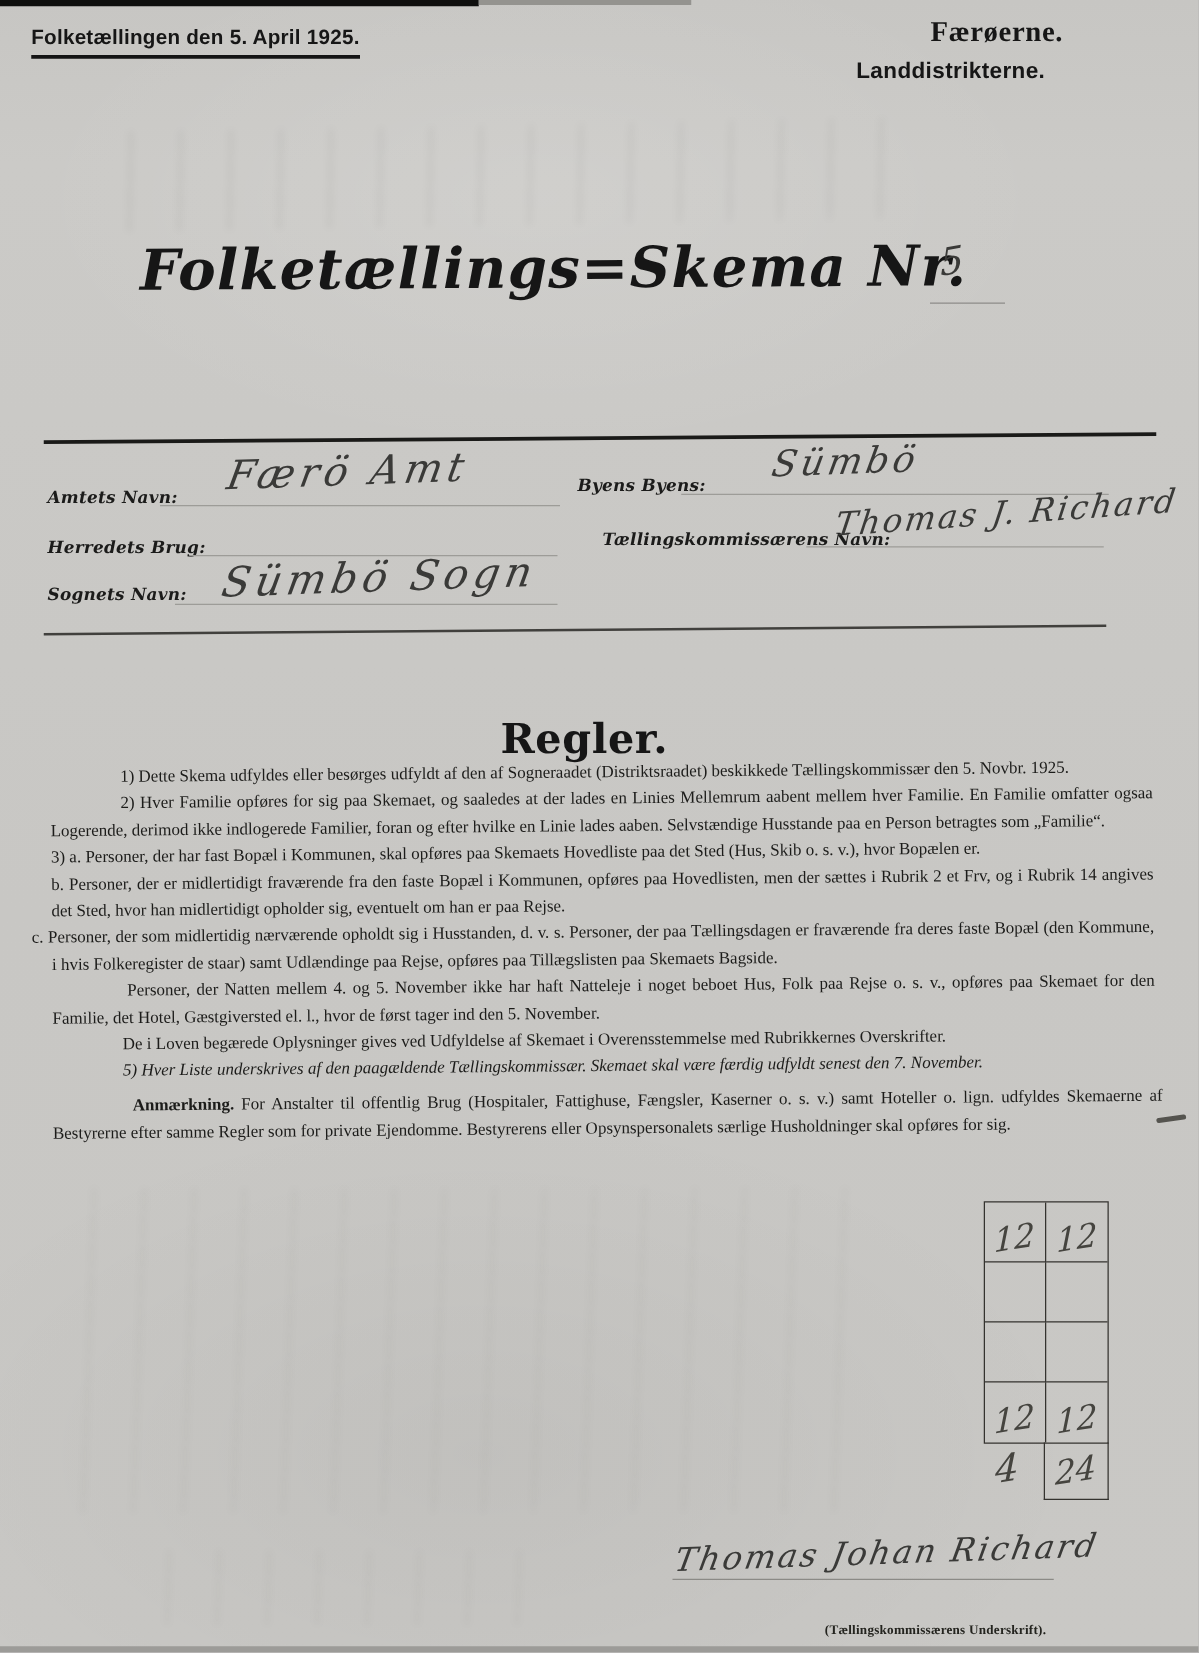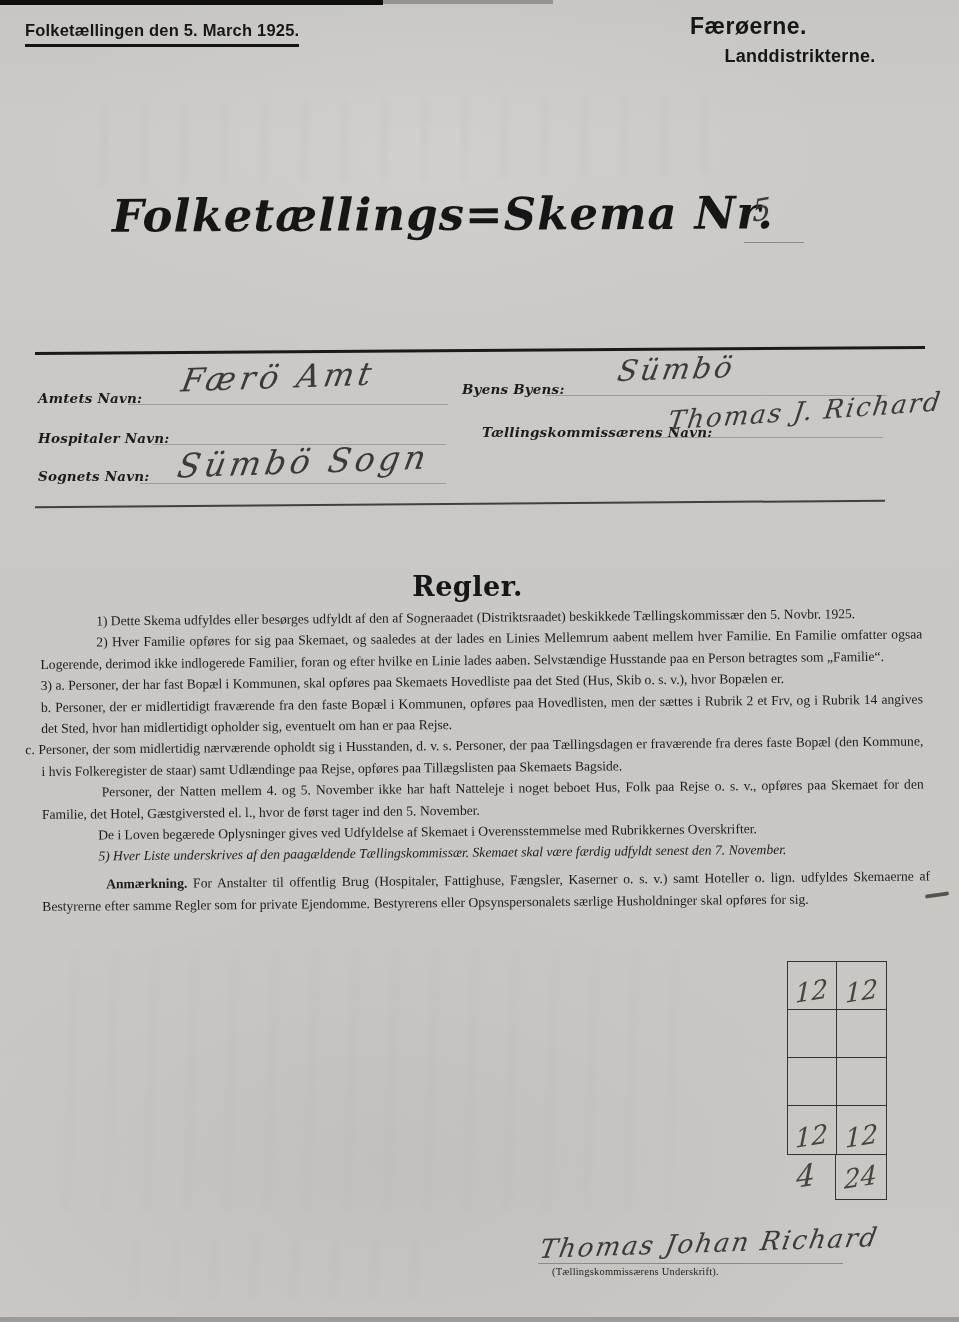--- a/index.html
+++ b/index.html
@@ -18,23 +18,23 @@
   .edge-mark{position:absolute;left:925px;top:893px;width:24px;height:4px;background:#55544f;transform:rotate(-8deg);border-radius:2px;}
   .ghost{position:absolute;pointer-events:none;filter:blur(3px);opacity:.08;
     background:repeating-linear-gradient(92deg, transparent 0 14px, #55544e 14px 17px, transparent 17px 40px);}
   .g1{left:90px;top:100px;width:620px;height:80px;transform:rotate(-1deg);}
   .g2{left:60px;top:950px;width:620px;height:260px;opacity:.05;}
   .g3{left:120px;top:1240px;width:300px;height:60px;opacity:.05;}
 
   
   .hdr-left{position:absolute;left:25px;top:21px;font-family:"Liberation Sans",sans-serif;
     font-weight:bold;font-size:16.5px;letter-spacing:.2px;border-bottom:3px solid #141414;padding-bottom:4px;}
-  .hdr-right1{position:absolute;left:690px;top:13px;width:215px;text-align:left;
-    font-family:Liberation Sans, sans-serif;font-weight:bold;font-size:23px;letter-spacing:.5px;}
-  .hdr-right2{position:absolute;left:685px;top:46px;width:230px;text-align:center;
+  .hdr-right1{position:absolute;left:690px;top:13px;width:215px;text-align:center;
+    font-family:Liberation Serif, serif;font-weight:bold;font-size:23px;letter-spacing:.5px;}
+  .hdr-right2{position:absolute;left:685px;top:46px;width:230px;
     font-family:"Liberation Sans",sans-serif;font-weight:bold;font-size:18px;letter-spacing:.3px;}
 
   
   .title{position:absolute;left:112px;top:188px;white-space:nowrap;
     font-family:"DejaVu Serif",serif;font-style:italic;font-weight:bold;font-size:45px;letter-spacing:1px;
     transform:rotate(-.3deg);}
   .title-num{position:absolute;left:752px;top:192px;font-family:"DejaVu Serif",serif;font-style:italic;
     font-size:30px;color:#6a6a66;transform:rotate(-10deg) skewX(-8deg);}
   .title-num-line{position:absolute;left:744px;top:242px;width:60px;border-top:1.5px solid #8d8c89;}
   .subtitle{position:absolute;left:0;top:272px;width:920px;text-align:center;
@@ -48,21 +48,21 @@
     font-size:13.5px;letter-spacing:.2px;color:#1b1b1a;white-space:nowrap;}
   .fline{position:absolute;border-top:1.3px solid #9d9c98;height:0;}
   .hand{font-family:"DejaVu Serif",serif;font-style:italic;color:#3a3a38;white-space:nowrap;}
   .hv-amt{position:absolute;left:182px;top:358px;font-size:32px;transform:rotate(-2deg) skewX(-12deg);letter-spacing:4px;}
   .hv-sogn{position:absolute;left:178px;top:442px;font-size:33px;transform:rotate(-2deg) skewX(-12deg);letter-spacing:4px;}
   .hv-by{position:absolute;left:618px;top:352px;font-size:29px;transform:rotate(-2deg) skewX(-12deg);letter-spacing:3px;}
   .hv-kom{position:absolute;left:668px;top:396px;font-size:26px;transform:rotate(-4deg) skewX(-12deg);letter-spacing:2px;}
 
   
   .rules-heading{position:absolute;left:0;top:571px;width:935px;text-align:center;
-    font-family:"DejaVu Serif",serif;font-weight:bold;font-size:27px;letter-spacing:.5px;}
+    font-family:"DejaVu Serif",serif;font-weight:bold;font-size:33px;letter-spacing:.5px;}
   .rules{position:absolute;left:40px;top:611px;width:882px;font-size:13.6px;line-height:21.4px;
     text-align:justify;transform:rotate(-.55deg);transform-origin:left top;color:#1c1c1a;}
   .rules p{margin:0;}
   .p0,.p1{text-indent:56px;}
   .p2{margin-left:62px;}
   .p3{margin-left:80px;}
   .p4{margin-left:80px;text-indent:-16px;}
   .p5{text-indent:60px;}
   .p6{text-indent:56px;}
   .p7{text-indent:56px;font-style:italic;}
@@ -81,49 +81,49 @@
   .cell:nth-child(7),.cell:nth-child(8){border-bottom:none;}
   .hand-num{font-family:"DejaVu Serif",serif;font-style:italic;font-size:26px;color:#45443f;
     transform:rotate(-9deg) skewX(-10deg);}
   .extra-cell{position:absolute;left:835px;top:1154px;width:50px;height:45px;border:1.7px solid #34332f;
     border-top:none;display:flex;align-items:center;justify-content:center;}
   .footer-left{position:absolute;left:796px;top:1158px;font-size:30px;}
 
   
   .sig-name{position:absolute;left:540px;top:1228px;font-size:26px;transform:rotate(-2deg) skewX(-12deg);letter-spacing:2px;}
   .sig-line{position:absolute;left:538px;top:1263px;width:305px;border-top:1.2px solid #8b8a86;}
-  .sig-caption{position:absolute;left:552px;top:1266px;width:285px;text-align:left;
-    font-size:10.5px;letter-spacing:.2px;color:#24241f;font-weight:normal;}
+  .sig-caption{position:absolute;left:552px;top:1299px;width:285px;text-align:right;
+    font-size:10.5px;letter-spacing:.2px;color:#24241f;font-weight:bold;}
 </style>
 </head>
 <body>
 
 <div class="page">
 
   <div class="topbar"></div>
   <div class="topbar2"></div>
   <div class="ghost g1"></div>
   <div class="ghost g2"></div>
   <div class="ghost g3"></div>
 
-  <div class="hdr-left">Folketællingen den 5. March 1925.</div>
+  <div class="hdr-left">Folketællingen den 5. April 1925.</div>
   <div class="hdr-right1">Færøerne.</div>
   <div class="hdr-right2">Landdistrikterne.</div>
 
   <div class="title">Folketællings=Skema Nr.</div>
   <div class="title-num hand">5</div>
   <div class="title-num-line"></div>
 
   <div class="rule-thick"></div>
 
   <div class="flabel" style="left:38px;top:390px;">Amtets Navn:</div>
   <div class="fline" style="left:128px;top:404px;width:320px;"></div>
   <div class="hand hv-amt">Færö Amt</div>
 
-  <div class="flabel" style="left:38px;top:430px;">Hospitaler Navn:</div>
+  <div class="flabel" style="left:38px;top:430px;">Herredets Brug:</div>
   <div class="fline" style="left:152px;top:444px;width:294px;"></div>
   <div class="hand" style="position:absolute;left:250px;top:425px;font-size:20px;"></div>
 
   <div class="flabel" style="left:38px;top:468px;font-style:italic;">Sognets Navn:</div>
   <div class="fline" style="left:140px;top:483px;width:306px;"></div>
   <div class="hand hv-sogn">Sümbö Sogn</div>
 
   <div class="flabel" style="left:462px;top:381px;">Byens Byens:</div>
   <div class="fline" style="left:545px;top:395px;width:342px;"></div>
   <div class="hand hv-by">Sümbö</div>

